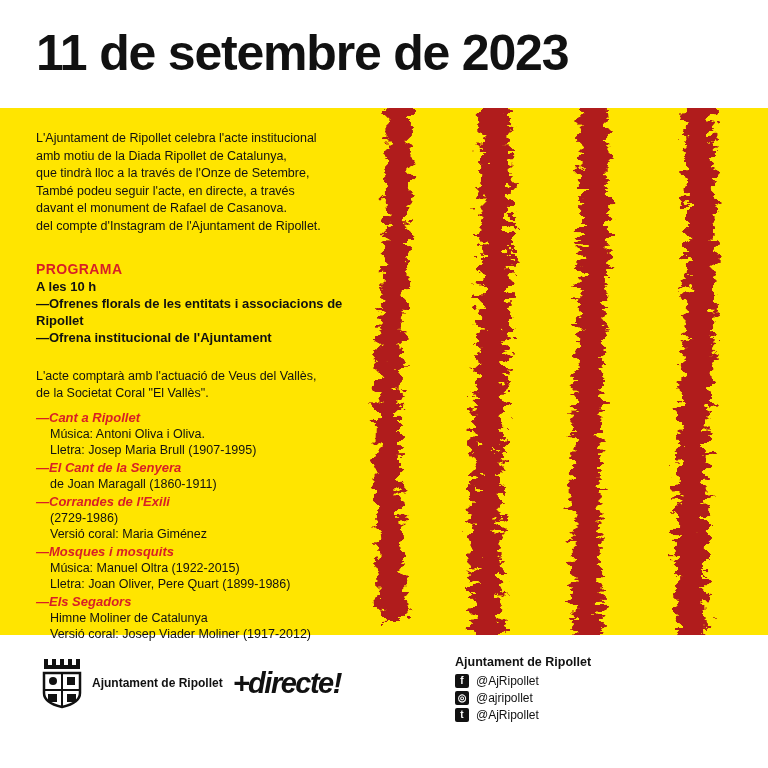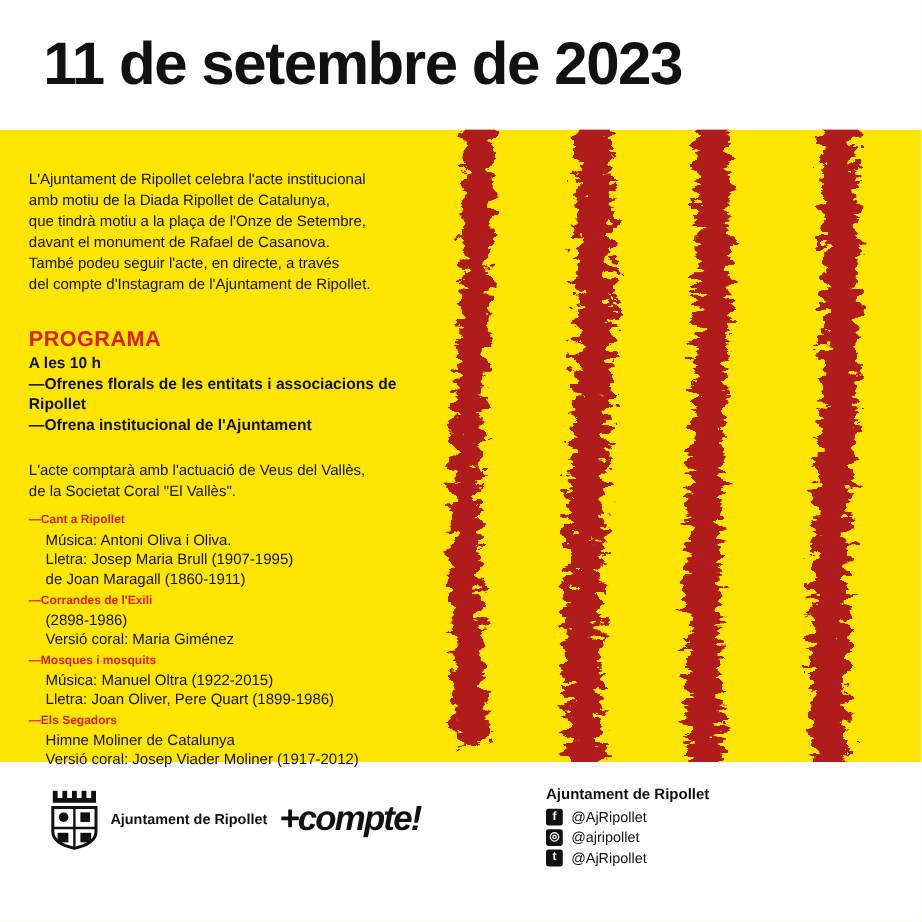--- a/index.html
+++ b/index.html
@@ -49,57 +49,57 @@
     position: absolute;
     left: 0; top: 0;
     width: 768px; height: 768px;
     z-index: 2;
     pointer-events: none;
   }
 
   
   .content {
     position: absolute;
-    left: 24px; top: 130px;
+    left: 36px; top: 130px;
     width: 350px;
     z-index: 4;
     color: #111111;
-    margin-top: 11px;
   }
   .intro {
     font-size: 12.5px;
     line-height: 17.5px;
     margin-bottom: 26px;
   }
   .intro p { margin: 0; }
 
   .programa-title {
-    font-size: 18px;
+    font-size: 14px;
     font-weight: bold;
     color: #d81f26;
     letter-spacing: 0.4px;
     margin-bottom: 1px;
   }
   .prog-line {
     font-size: 13px;
     line-height: 17px;
     font-weight: bold;
   }
   .program-block { margin-bottom: 22px; }
 
   .acte-intro {
     font-size: 12.5px;
     line-height: 17px;
     margin-bottom: 7px;
   }
 
   .piece { margin-bottom: 1px; }
   .piece-title {
-    font-size: 10px;
-    font-weight: bold;
+    font-size: 13px;
+    font-weight: bold;
+    font-style: italic;
     color: #d81f26;
     line-height: 17px;
   }
   .piece-detail {
     font-size: 12.5px;
     line-height: 16px;
     padding-left: 14px;
   }
 
   
@@ -201,23 +201,23 @@
 
   <div class="header">
     <div class="header-title">11 de setembre de 2023</div>
   </div>
 
   <div class="content">
 
     <div class="intro">
       <p>L'Ajuntament de Ripollet celebra l'acte institucional</p>
       <p>amb motiu de la Diada Ripollet de Catalunya,</p>
-      <p>que tindrà motiu a la plaça de l'Onze de Setembre,</p>
+      <p>que tindrà lloc a la través de l'Onze de Setembre,</p>
+      <p>També podeu seguir l'acte, en directe, a través</p>
       <p>davant el monument de Rafael de Casanova.</p>
-      <p>També podeu seguir l'acte, en directe, a través</p>
       <p>del compte d'Instagram de l'Ajuntament de Ripollet.</p>
     </div>
 
     <div class="program-block">
       <div class="programa-title">PROGRAMA</div>
       <div class="prog-line">A les 10 h</div>
       <div class="prog-line">—Ofrenes florals de les entitats i associacions de Ripollet</div>
       <div class="prog-line">—Ofrena institucional de l'Ajuntament</div>
     </div>
 
@@ -226,26 +226,27 @@
       <div>de la Societat Coral "El Vallès".</div>
     </div>
 
     <div class="piece">
       <div class="piece-title">—Cant a Ripollet</div>
       <div class="piece-detail">Música: Antoni Oliva i Oliva.</div>
       <div class="piece-detail">Lletra: Josep Maria Brull (1907-1995)</div>
     </div>
 
     <div class="piece">
+      <div class="piece-title">—El Cant de la Senyera</div>
       <div class="piece-detail">de Joan Maragall (1860-1911)</div>
     </div>
 
     <div class="piece">
       <div class="piece-title">—Corrandes de l'Exili</div>
-      <div class="piece-detail">(2898-1986)</div>
+      <div class="piece-detail">(2729-1986)</div>
       <div class="piece-detail">Versió coral: Maria Giménez</div>
     </div>
 
     <div class="piece">
       <div class="piece-title">—Mosques i mosquits</div>
       <div class="piece-detail">Música: Manuel Oltra (1922-2015)</div>
       <div class="piece-detail">Lletra: Joan Oliver, Pere Quart (1899-1986)</div>
     </div>
 
     <div class="piece">
@@ -270,21 +271,21 @@
         </g>
         <path d="M4 16 H40 V36 Q40 46 22 50 Q4 46 4 36 Z" fill="none" stroke="#111111" stroke-width="2.5"></path>
         <path d="M22 16 V50" stroke="#111111" stroke-width="2"></path>
         <path d="M4 33 H40" stroke="#111111" stroke-width="2"></path>
         <circle cx="13" cy="24" r="4" fill="#111111"></circle>
         <rect x="27" y="20" width="8" height="8" fill="#111111"></rect>
         <rect x="8" y="37" width="9" height="8" fill="#111111"></rect>
         <rect x="27" y="37" width="9" height="8" fill="#111111"></rect>
       </svg>
       <span class="crest-label">Ajuntament de Ripollet</span>
-      <span class="ciutat">+compte!</span>
+      <span class="ciutat">+directe!</span>
     </div>
 
     <div class="footer-right">
       <div class="footer-org">Ajuntament de Ripollet</div>
 
       <div class="social-row">
         <span class="soc-icon">f</span>
         <span>@AjRipollet</span>
       </div>
 

